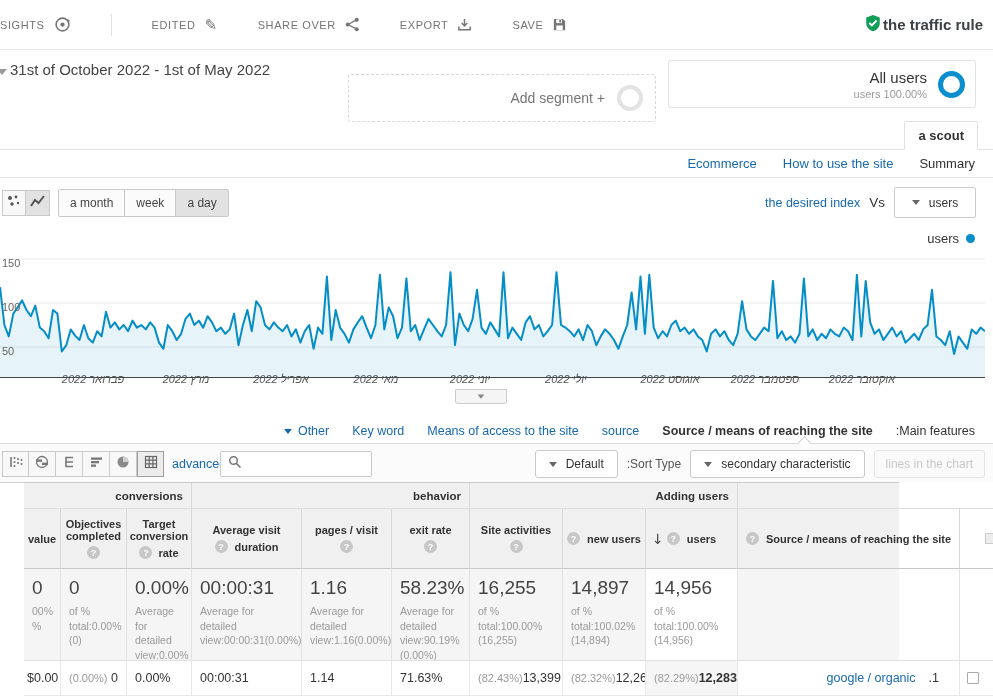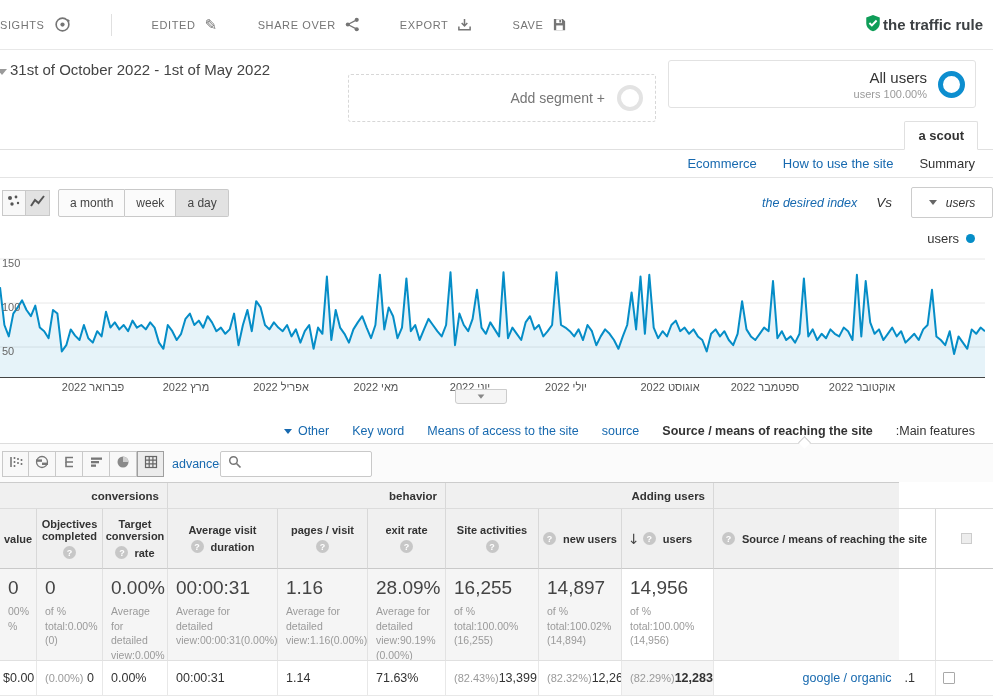--- a/index.html
+++ b/index.html
@@ -57,38 +57,38 @@
               display:flex; align-items:center; justify-content:center; cursor:pointer; }
   .icon-btn + .icon-btn { border-left:none; }
   .icon-btn.sel { background:#e2e2e2; }
   .granularity { position:absolute; left:58px; top:4px; display:flex; }
   .g-btn { padding:6px 11px; font-size:12px; color:#444; border:1px solid #c9c9c9;
            background:#fbfbfb; cursor:pointer; }
   .g-btn + .g-btn { border-left:none; }
   .g-btn:first-child { border-radius:2px 0 0 2px; }
   .g-btn:last-child { border-radius:0 2px 2px 0; }
   .g-btn.sel { background:#e2e2e2; }
-  .compare-area { position:absolute; right:0; top:2px; display:flex; align-items:center; gap:19px;font-style:italic; }
+  .compare-area { position:absolute; right:17px; top:2px; display:flex; align-items:center; gap:9px; }
   .compare-link { font-size:12.5px; color:#1769af; cursor:pointer; }
   .vs-label { font-size:13.5px; color:#333; }
   .metric-dd { height:31px; min-width:82px; border:1px solid #ccc; border-radius:2px; background:#fff;
                display:flex; align-items:center; justify-content:center; gap:9px; font-size:12px;
                color:#333; cursor:pointer; padding:0 12px; }
   .caret { width:0; height:0; border-left:4px solid transparent; border-right:4px solid transparent;
            border-top:5px solid #666; }
   .caret-blue { border-top-color:#1769af; }
   .legendrow { position:absolute; top:231px; right:18px; display:flex; align-items:center; gap:7px; }
   .legend-label { font-size:13px; color:#333; }
   .legend-dot { width:9px; height:9px; border-radius:50%; background:#058dc7; }
 
   
   .chartwrap { position:absolute; top:250px; left:0; width:985px; height:128px; }
   .chartwrap svg { position:absolute; inset:0; }
   .ylabel { position:absolute; left:2px; font-size:11px; color:#666; background:transparent; }
-  .xaxis { position:absolute; top:381px; left:0; width:985px; height:16px; }
+  .xaxis { position:absolute; top:373px; left:0; width:985px; height:16px;font-style:italic; }
   .xl { position:absolute; transform:translateX(-50%); font-size:11px; color:#555;
         direction:rtl; white-space:nowrap; }
   .chart-toggle { position:absolute; top:389px; left:455px; width:52px; height:15px;
                   background:#f5f5f5; border:1px solid #ccc; border-radius:0 0 3px 3px;
                   display:flex; align-items:center; justify-content:center; cursor:pointer; }
   .chart-toggle .caret { border-top-color:#888; transform:scale(.85); }
 
   
   .dimrow { position:absolute; top:418px; left:0; right:0; height:26px; display:flex;
             justify-content:flex-end; align-items:center; gap:23px; padding-right:18px;
@@ -116,21 +116,21 @@
   .tb-right { position:absolute; right:8px; top:6px; display:flex; align-items:center; gap:9px; }
   .dd-btn { height:28px; border:1px solid #c9c9c9; border-radius:3px; background:#fff; padding:0 13px;
             display:flex; align-items:center; justify-content:center; gap:9px; font-size:12px;
             color:#333; cursor:pointer; }
   .sort-label { font-size:12px; color:#555; }
   .disabled-btn { height:28px; border:1px solid #e3e3e3; border-radius:3px; background:#fafafa;
                   padding:0 11px; display:flex; align-items:center; font-size:12px; color:#c8c8c8; }
 
   
   .gatable { position:absolute; top:482px; left:0; width:899px; border-top:1px solid #ccc;
-             font-size:12px; }
+             font-size:12px;padding-left:24px; }
   .trow { display:grid; grid-template-columns:36px 66px 65px 110px 90px 78px 93px 83px 92px 222px 58px; }
   .group-row { height:26px; background:#f0f0f0; }
   .gcell { display:flex; align-items:center; justify-content:flex-end; padding-right:8px;
            font-weight:bold; font-size:11.5px; color:#333; border-bottom:1px solid #dcdcdc; }
   .bl { border-left:1px solid #d8d8d8; }
   .head-row { height:60px; background:#f0f0f0; }
   .hcell { border-left:1px solid #d8d8d8; border-bottom:1px solid #c9c9c9; display:flex;
            flex-direction:column; align-items:center; justify-content:center; gap:4px;
            font-weight:bold; font-size:11px; text-align:center; position:relative; padding:2px;
            cursor:pointer; color:#333; }
@@ -395,20 +395,32 @@
     <span class="advanced">advanced</span>
     <div class="searchbox">
       <span class="mag">
         <svg width="14" height="14" viewBox="0 0 14 14">
             <circle cx="5.5" cy="5.5" r="3.8" fill="none" stroke="#777" stroke-width="1.5"></circle>
             <path d="M8.5 8.5 L12.5 12.5" stroke="#777" stroke-width="1.7"></path>
           </svg>
       </span>
       <input type="text" placeholder="" style="">
     </div>
+    <div class="tb-right">
+      <span class="dd-btn">
+        <span class="caret"></span>
+        <span>Default</span>
+      </span>
+      <span class="sort-label">:Sort Type</span>
+      <span class="dd-btn">
+        <span class="caret"></span>
+        <span>secondary characteristic</span>
+      </span>
+      <span class="disabled-btn">lines in the chart</span>
+    </div>
   </div>
 
   <div class="gatable">
 
     <div class="trow group-row">
       <div class="gcell" style="grid-column:1/4">conversions</div>
       <div class="gcell bl" style="grid-column:4/7">behavior</div>
       <div class="gcell bl" style="grid-column:7/10">Adding users</div>
       <div class="gcell bl" style="grid-column:10/12"></div>
     </div>
@@ -480,21 +492,21 @@
       </div>
       <div class="scell">
         <div class="big">00:00:31</div>
         <div class="subtxt">Average for detailed view:00:00:31(0.00%)</div>
       </div>
       <div class="scell">
         <div class="big">1.16</div>
         <div class="subtxt">Average for detailed view:1.16(0.00%)</div>
       </div>
       <div class="scell">
-        <div class="big">28.09%</div>
+        <div class="big">58.23%</div>
         <div class="subtxt">Average for detailed view:90.19% (0.00%)</div>
       </div>
       <div class="scell">
         <div class="big">16,255</div>
         <div class="subtxt">of % total:100.00% (16,255)</div>
       </div>
       <div class="scell">
         <div class="big">14,897</div>
         <div class="subtxt">of % total:100.02% (14,894)</div>
       </div>

